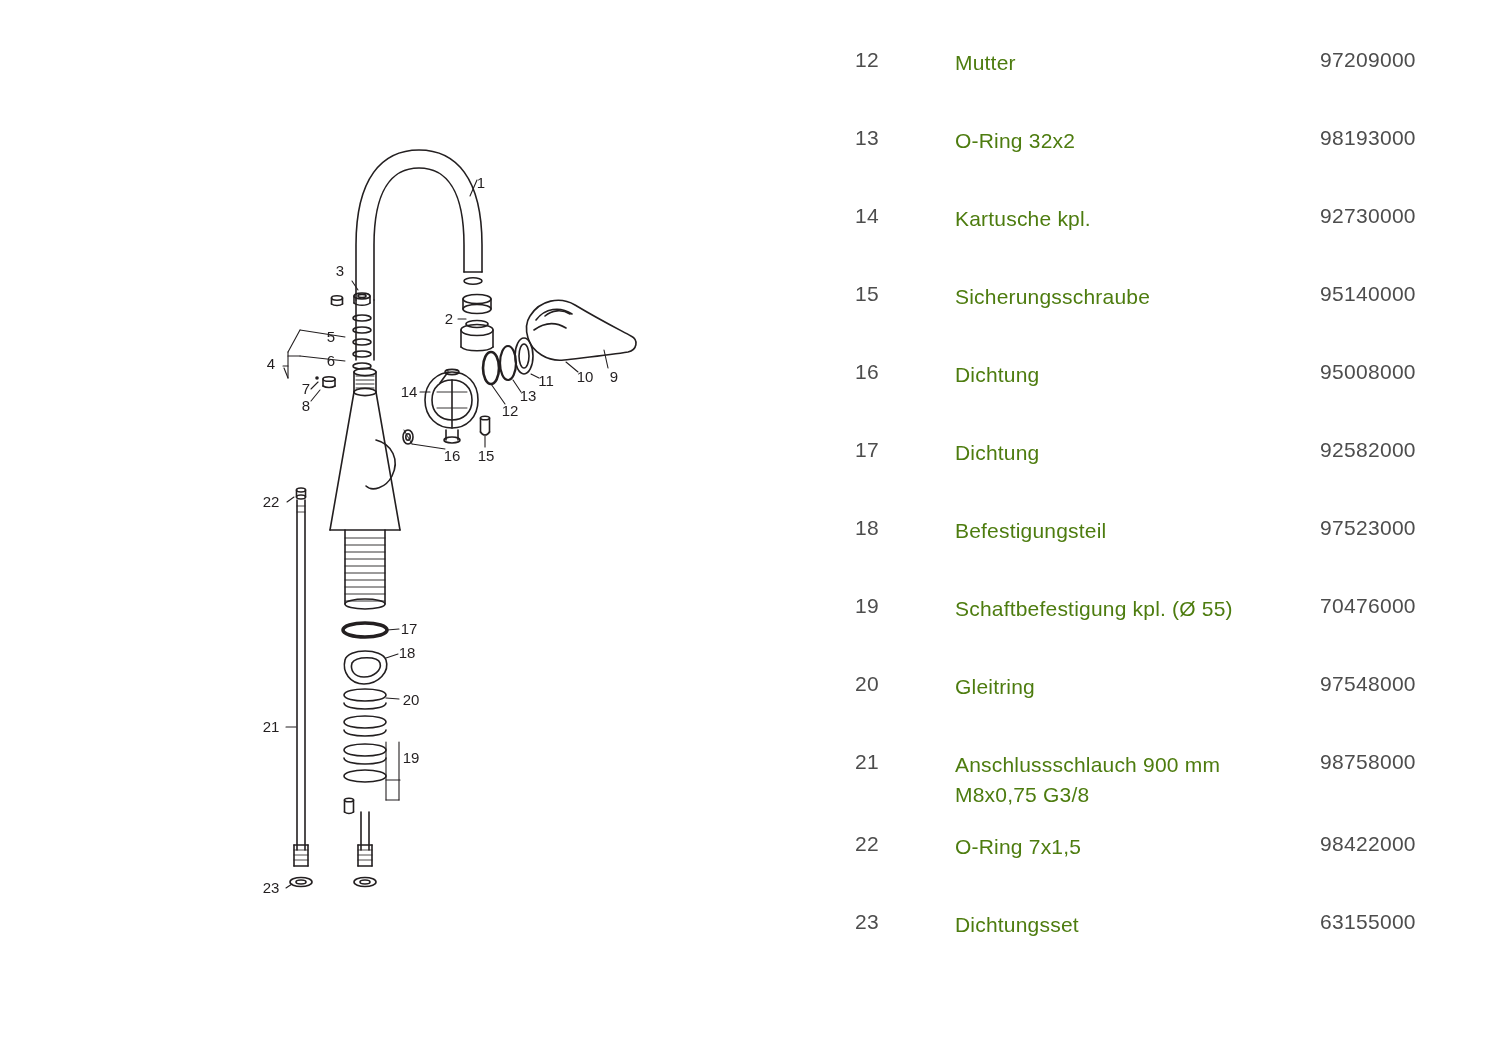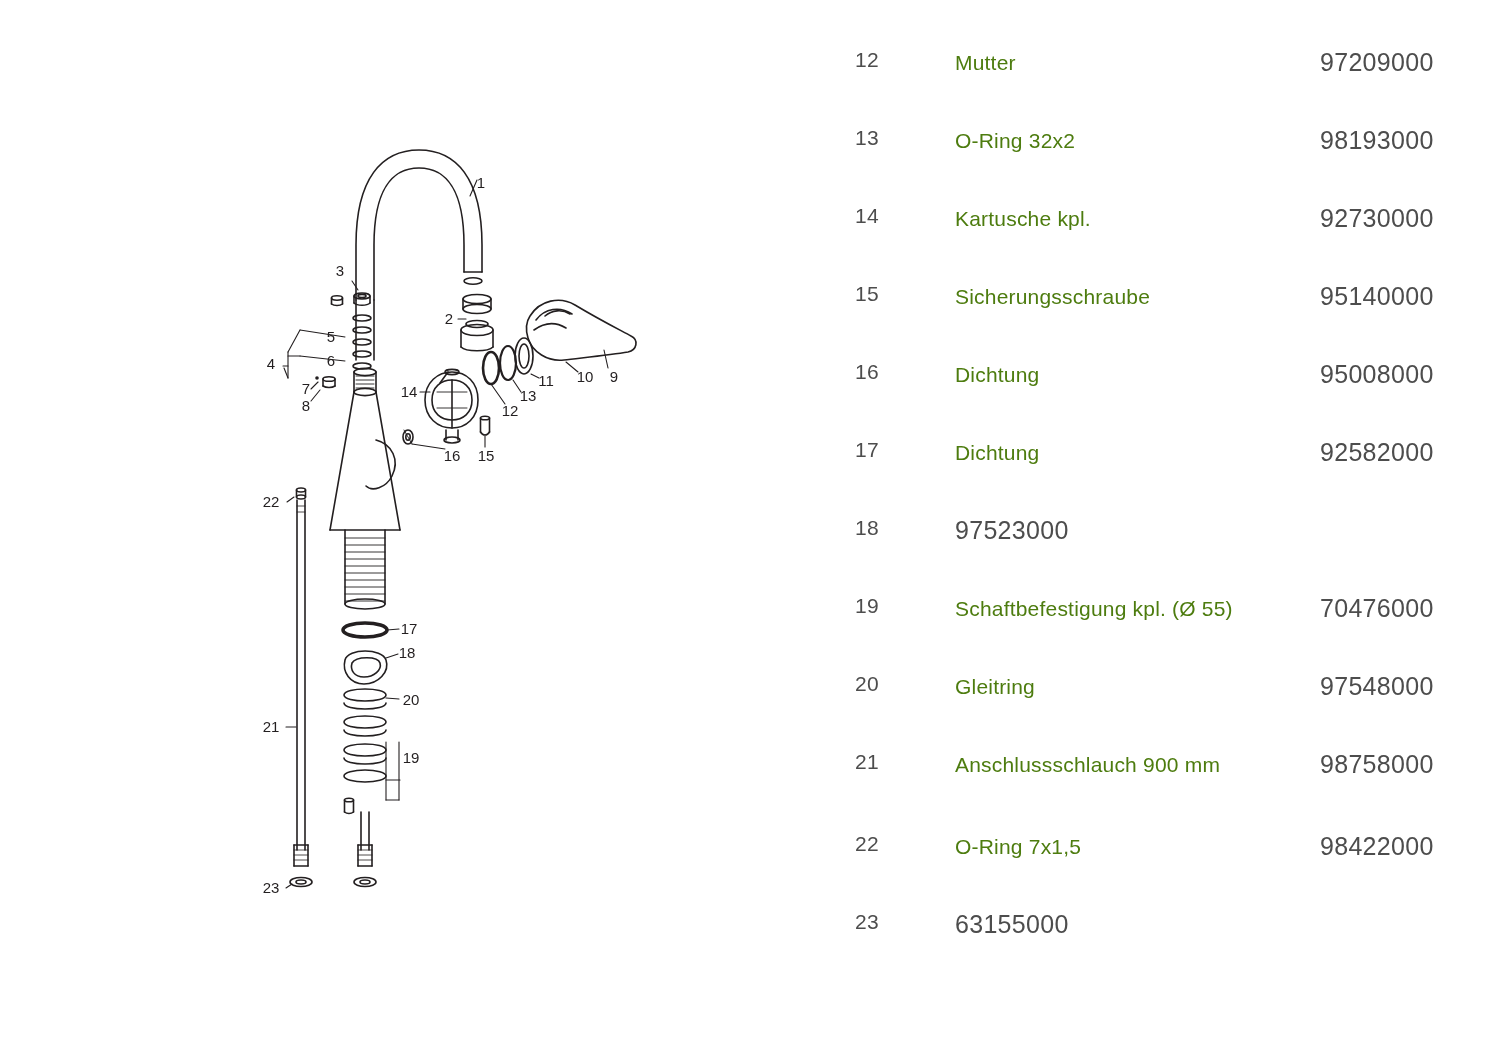--- a/index.html
+++ b/index.html
@@ -65,21 +65,21 @@
     letter-spacing: 0.2px;
     padding-right: 10px;
   }
   .desc .line2 {
     display: block;
   }
   .code {
     width: 135px;
     flex: 0 0 135px;
     text-align: left;
-    font-size: 25px;
+    font-size: 21px;
     color: #4d4d4d;
     letter-spacing: 0.3px;
   }
 </style>
 </head>
 <body>
 
 <div class="page">
 
   <div class="drawing">
@@ -375,49 +375,52 @@
     </div>
 
     <div class="part-row">
       <div class="pos">17</div>
       <div class="desc"><span>Dichtung</span></div>
       <div class="code">92582000</div>
     </div>
 
     <div class="part-row">
       <div class="pos">18</div>
+      <div class="desc"><span>Befestigungsteil</span></div>
       <div class="code">97523000</div>
     </div>
 
     <div class="part-row">
       <div class="pos">19</div>
       <div class="desc"><span>Schaftbefestigung kpl. (Ø 55)</span></div>
       <div class="code">70476000</div>
     </div>
 
     <div class="part-row">
       <div class="pos">20</div>
       <div class="desc"><span>Gleitring</span></div>
       <div class="code">97548000</div>
     </div>
 
     <div class="part-row tall">
       <div class="pos">21</div>
       <div class="desc">
         <span>Anschlussschlauch 900 mm</span>
+        <span class="line2">M8x0,75 G3/8</span>
       </div>
       <div class="code">98758000</div>
     </div>
 
     <div class="part-row">
       <div class="pos">22</div>
       <div class="desc"><span>O-Ring 7x1,5</span></div>
       <div class="code">98422000</div>
     </div>
 
     <div class="part-row">
       <div class="pos">23</div>
+      <div class="desc"><span>Dichtungsset</span></div>
       <div class="code">63155000</div>
     </div>
 
   </div>
 
 </div>
 
 </body></html>

